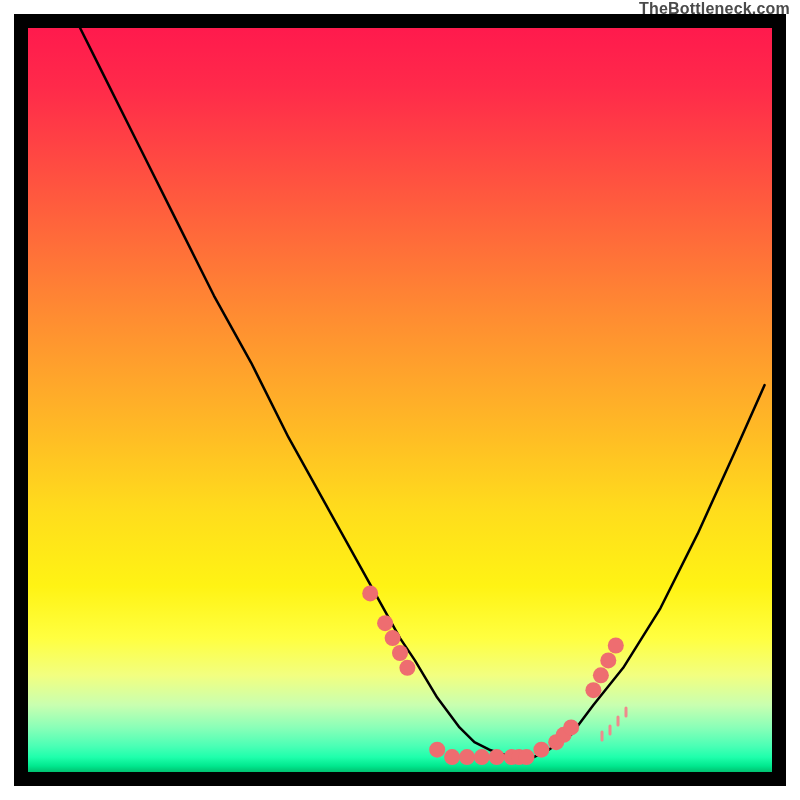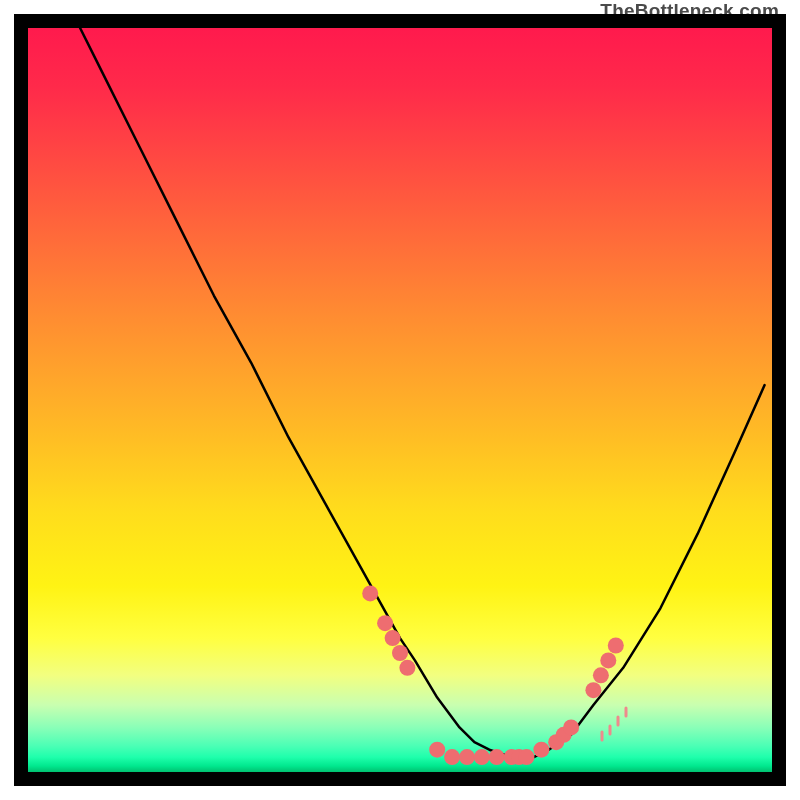--- a/index.html
+++ b/index.html
@@ -55,23 +55,23 @@
   }
   svg.curve {
     position: absolute;
     inset: 0;
     width: 744px;
     height: 744px;
   }
   .watermark {
     position: absolute;
     top: 0;
-    right: 21px;
+    right: 10px;
     font-family: Arial, Helvetica, sans-serif;
-    font-size: 19px;
+    font-size: 16px;
     letter-spacing: 0.2px;
     color: #4a4a4a;
     font-weight: 600;
   }
 </style>
 </head>
 <body>
 
 <div class="frame">
 

